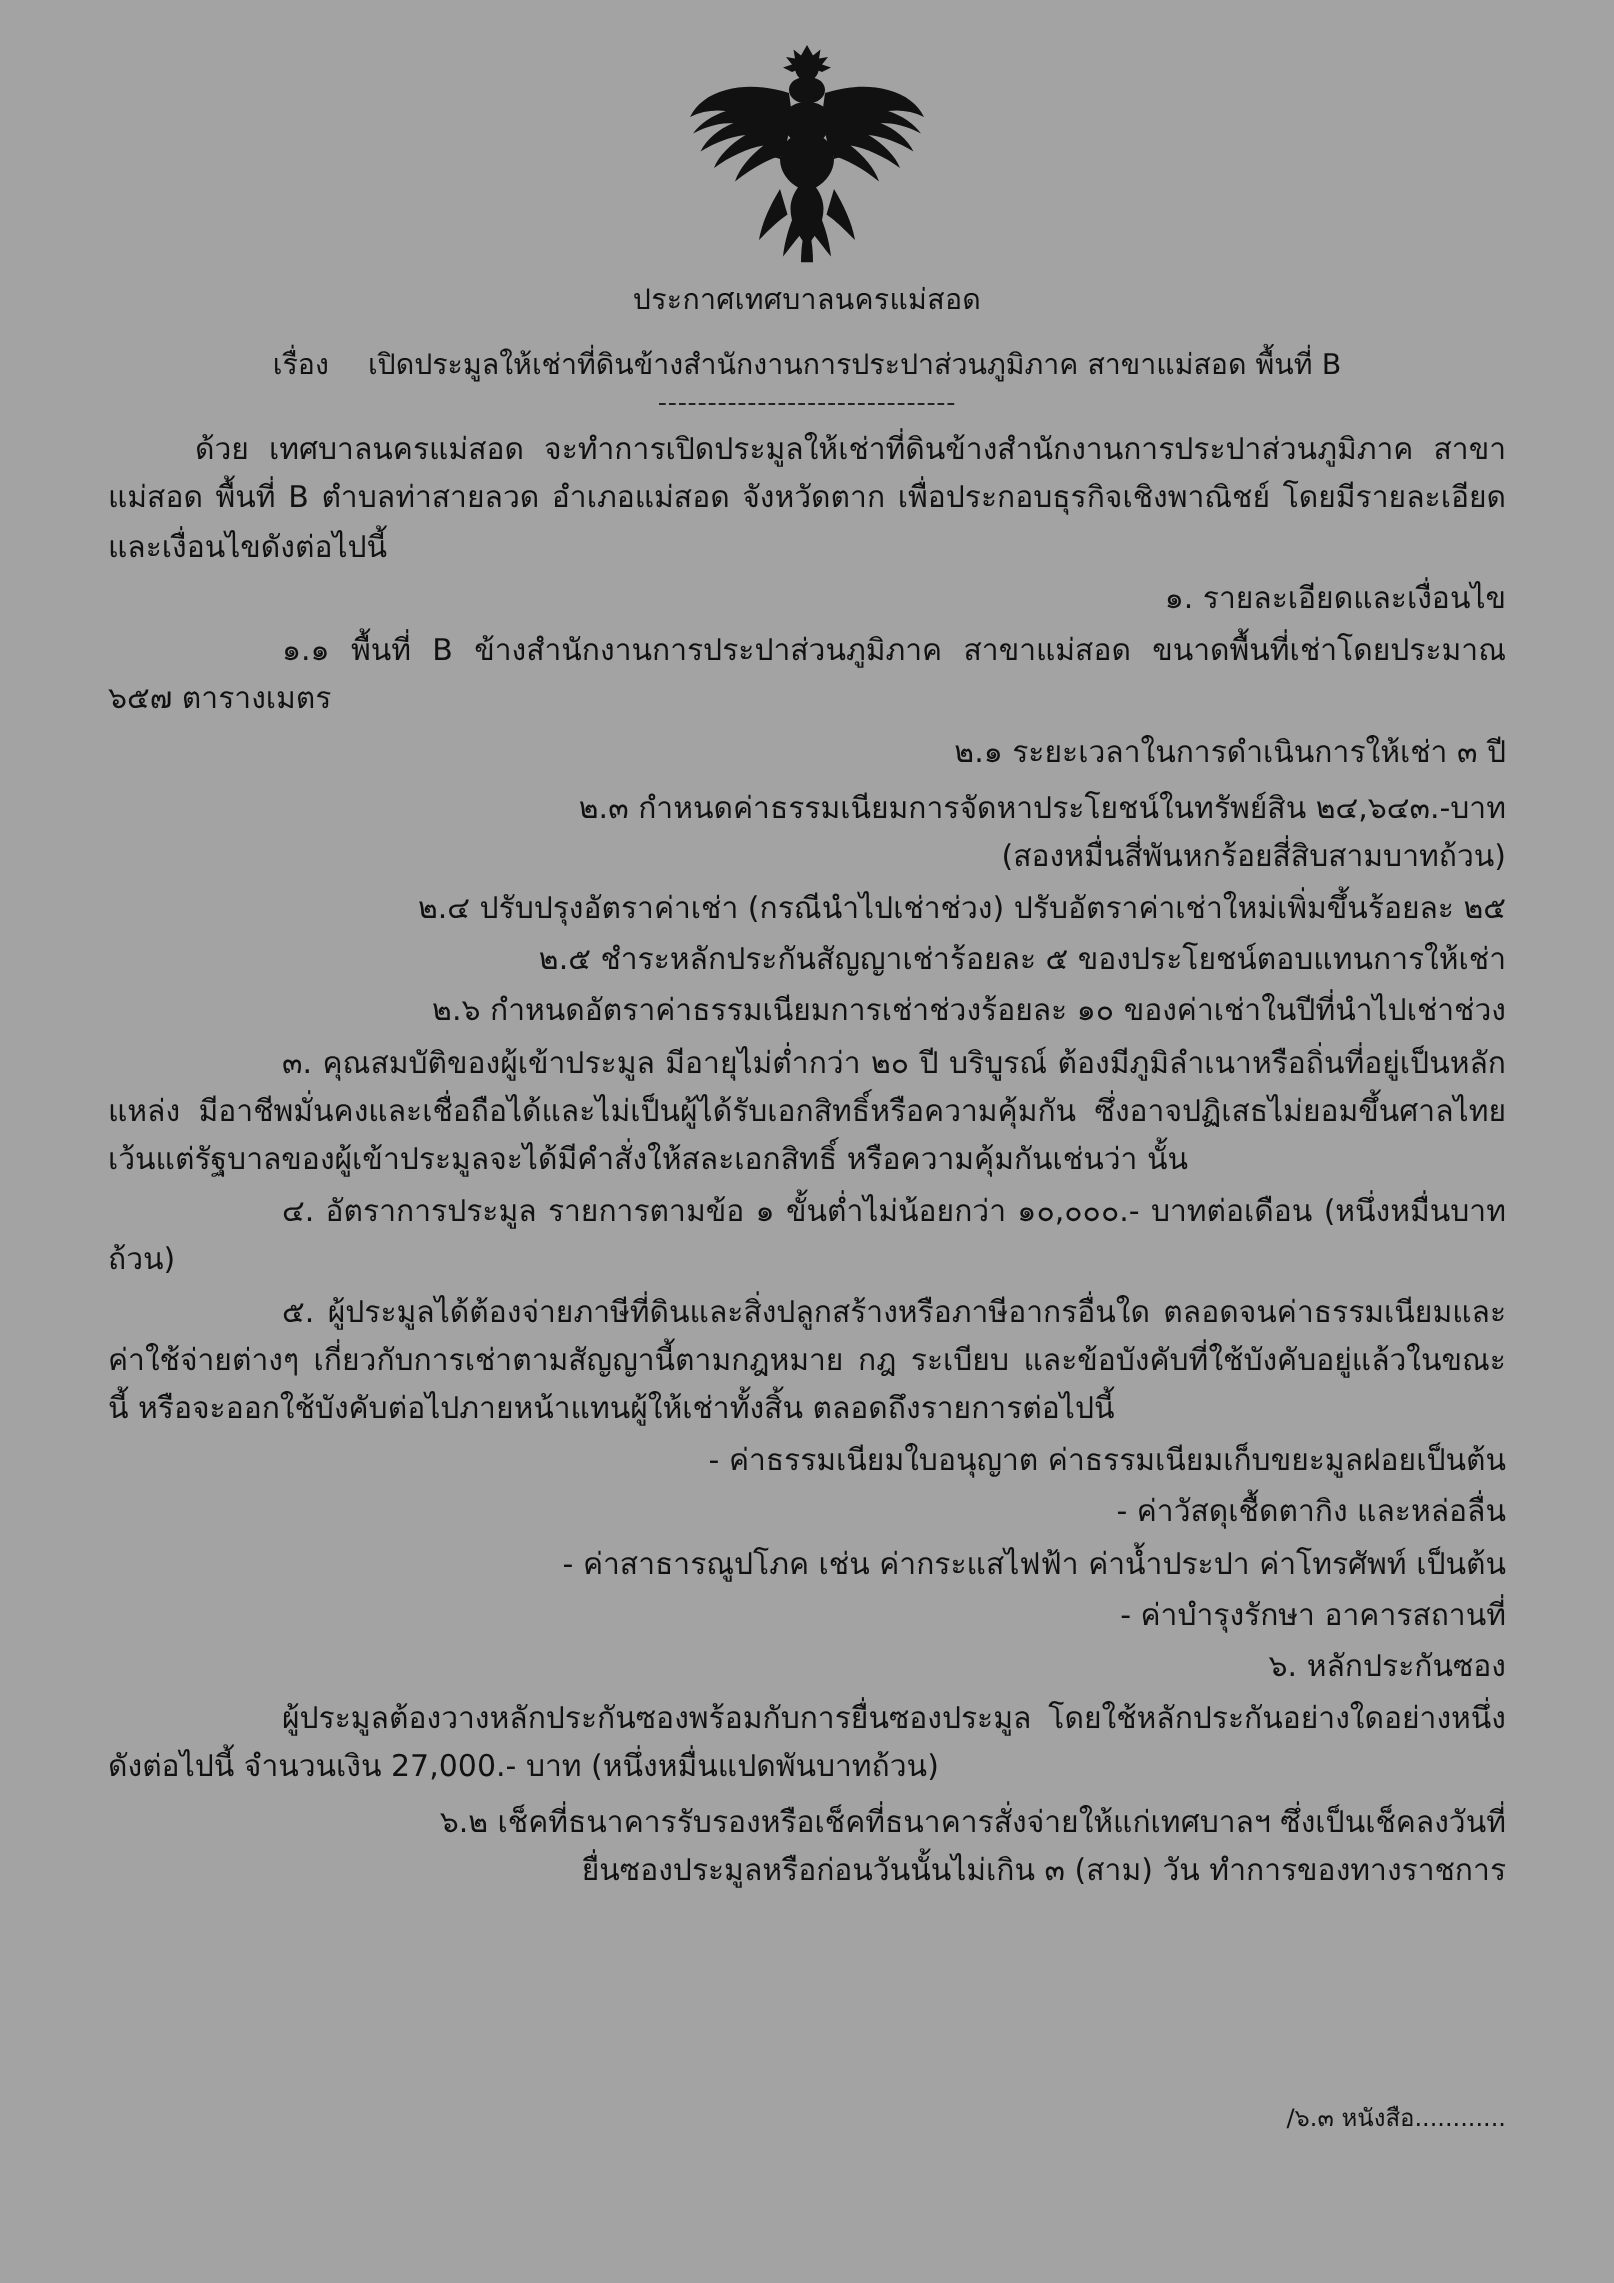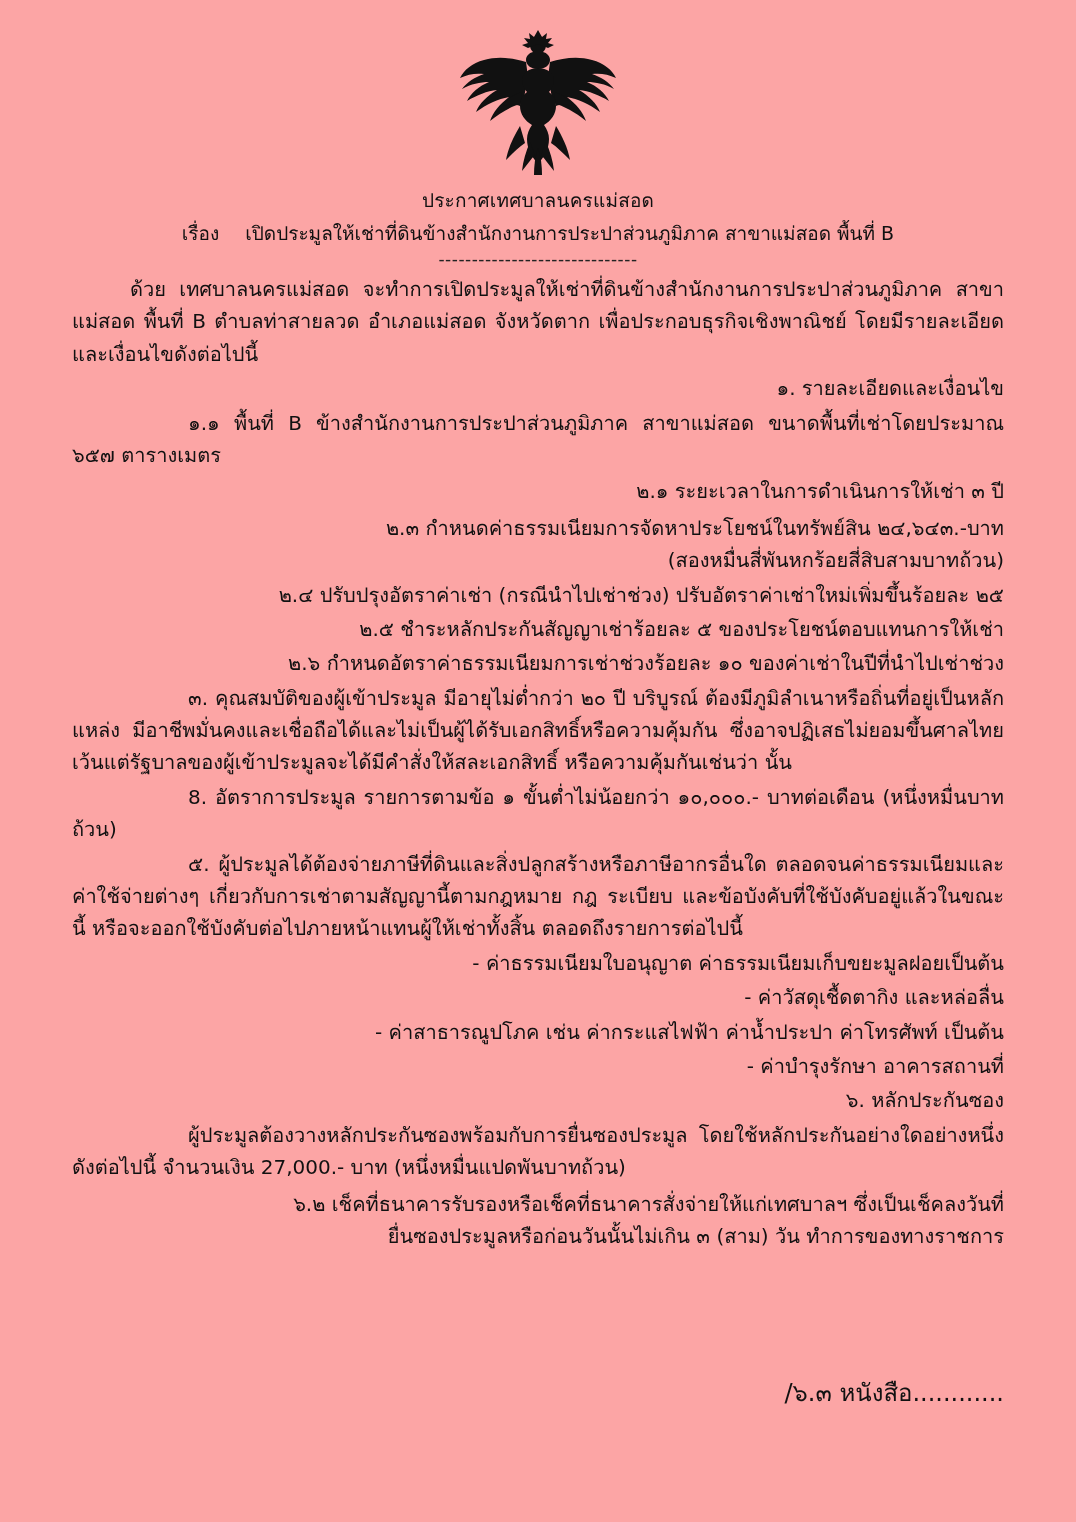--- a/index.html
+++ b/index.html
@@ -12,21 +12,21 @@
     height: 1522px;
     font-family: "DejaVu Sans", "Liberation Sans", sans-serif;
     color: #111111;
   }
   .page {
     position: relative;
     width: 1076px;
     height: 1522px;
     box-sizing: border-box;
     padding: 30px 72px 20px 72px;
-    background: #fca5a5;
+    background: #a3a3a3;
   }
   .emblem-wrap {
     display: flex;
     justify-content: center;
     align-items: flex-start;
     height: 150px;
     margin-bottom: 6px;
   }
   .emblem {
     width: 160px;
@@ -35,21 +35,21 @@
   .title-block {
     text-align: center;
     line-height: 1.5;
   }
   .title-line1 {
     font-size: 19px;
     letter-spacing: 0.2px;
   }
   .title-line2 {
     font-size: 19px;
-    margin-top: 4px;
+    margin-top: 14px;
   }
   .title-line2 .label {
     margin-right: 26px;
   }
   .rule {
     text-align: center;
     font-size: 17px;
     letter-spacing: 0.5px;
     margin-top: 2px;
     margin-bottom: 4px;
@@ -65,22 +65,22 @@
     margin: 0;
   }
   .ind-1 { text-indent: 58px; }
   .ind-2 { text-indent: 116px; }
   .pad-3 { padding-left: 150px; }
   .pad-4 { padding-left: 190px; }
   .nojust { text-align: right; }
   .footer {
     position: absolute;
     right: 72px;
-    bottom: 110px;
-    font-size: 24px;
+    bottom: 98px;
+    font-size: 16px;
   }
   .sp-sm { height: 2px; }
 </style>
 </head>
 <body>
 
 <div class="page">
 
   <div class="emblem-wrap">
     <svg class="emblem" viewBox="0 0 160 145" aria-hidden="true">
@@ -139,21 +139,21 @@
     <p class="pad-3 nojust">๒.๔  ปรับปรุงอัตราค่าเช่า (กรณีนำไปเช่าช่วง)  ปรับอัตราค่าเช่าใหม่เพิ่มขึ้นร้อยละ ๒๕</p>
     <div class="sp-sm"></div>
     <p class="pad-3 nojust">๒.๕  ชำระหลักประกันสัญญาเช่าร้อยละ  ๕  ของประโยชน์ตอบแทนการให้เช่า</p>
     <div class="sp-sm"></div>
     <p class="pad-3 nojust">๒.๖  กำหนดอัตราค่าธรรมเนียมการเช่าช่วงร้อยละ  ๑๐  ของค่าเช่าในปีที่นำไปเช่าช่วง</p>
     <div class="sp-sm"></div>
 
     <p class="ind-2">๓.  คุณสมบัติของผู้เข้าประมูล  มีอายุไม่ต่ำกว่า ๒๐ ปี บริบูรณ์   ต้องมีภูมิลำเนาหรือถิ่นที่อยู่เป็นหลักแหล่ง มีอาชีพมั่นคงและเชื่อถือได้และไม่เป็นผู้ได้รับเอกสิทธิ์หรือความคุ้มกัน  ซึ่งอาจปฏิเสธไม่ยอมขึ้นศาลไทย เว้นแต่รัฐบาลของผู้เข้าประมูลจะได้มีคำสั่งให้สละเอกสิทธิ์ หรือความคุ้มกันเช่นว่า  นั้น</p>
     <div class="sp-sm"></div>
 
-    <p class="ind-2">8.  อัตราการประมูล รายการตามข้อ  ๑   ขั้นต่ำไม่น้อยกว่า  ๑๐,๐๐๐.- บาทต่อเดือน (หนึ่งหมื่นบาทถ้วน)</p>
+    <p class="ind-2">๔.  อัตราการประมูล รายการตามข้อ  ๑   ขั้นต่ำไม่น้อยกว่า  ๑๐,๐๐๐.- บาทต่อเดือน (หนึ่งหมื่นบาทถ้วน)</p>
     <div class="sp-sm"></div>
 
     <p class="ind-2">๕.  ผู้ประมูลได้ต้องจ่ายภาษีที่ดินและสิ่งปลูกสร้างหรือภาษีอากรอื่นใด  ตลอดจนค่าธรรมเนียมและค่าใช้จ่ายต่างๆ  เกี่ยวกับการเช่าตามสัญญานี้ตามกฎหมาย กฎ ระเบียบ และข้อบังคับที่ใช้บังคับอยู่แล้วในขณะนี้  หรือจะออกใช้บังคับต่อไปภายหน้าแทนผู้ให้เช่าทั้งสิ้น ตลอดถึงรายการต่อไปนี้</p>
     <div class="sp-sm"></div>
 
     <p class="pad-3 nojust">- ค่าธรรมเนียมใบอนุญาต  ค่าธรรมเนียมเก็บขยะมูลฝอยเป็นต้น</p>
     <div class="sp-sm"></div>
     <p class="pad-3 nojust">- ค่าวัสดุเชื้ดตากิง  และหล่อลื่น</p>
     <div class="sp-sm"></div>
     <p class="pad-3 nojust">- ค่าสาธารณูปโภค เช่น  ค่ากระแสไฟฟ้า ค่าน้ำประปา ค่าโทรศัพท์  เป็นต้น</p>

